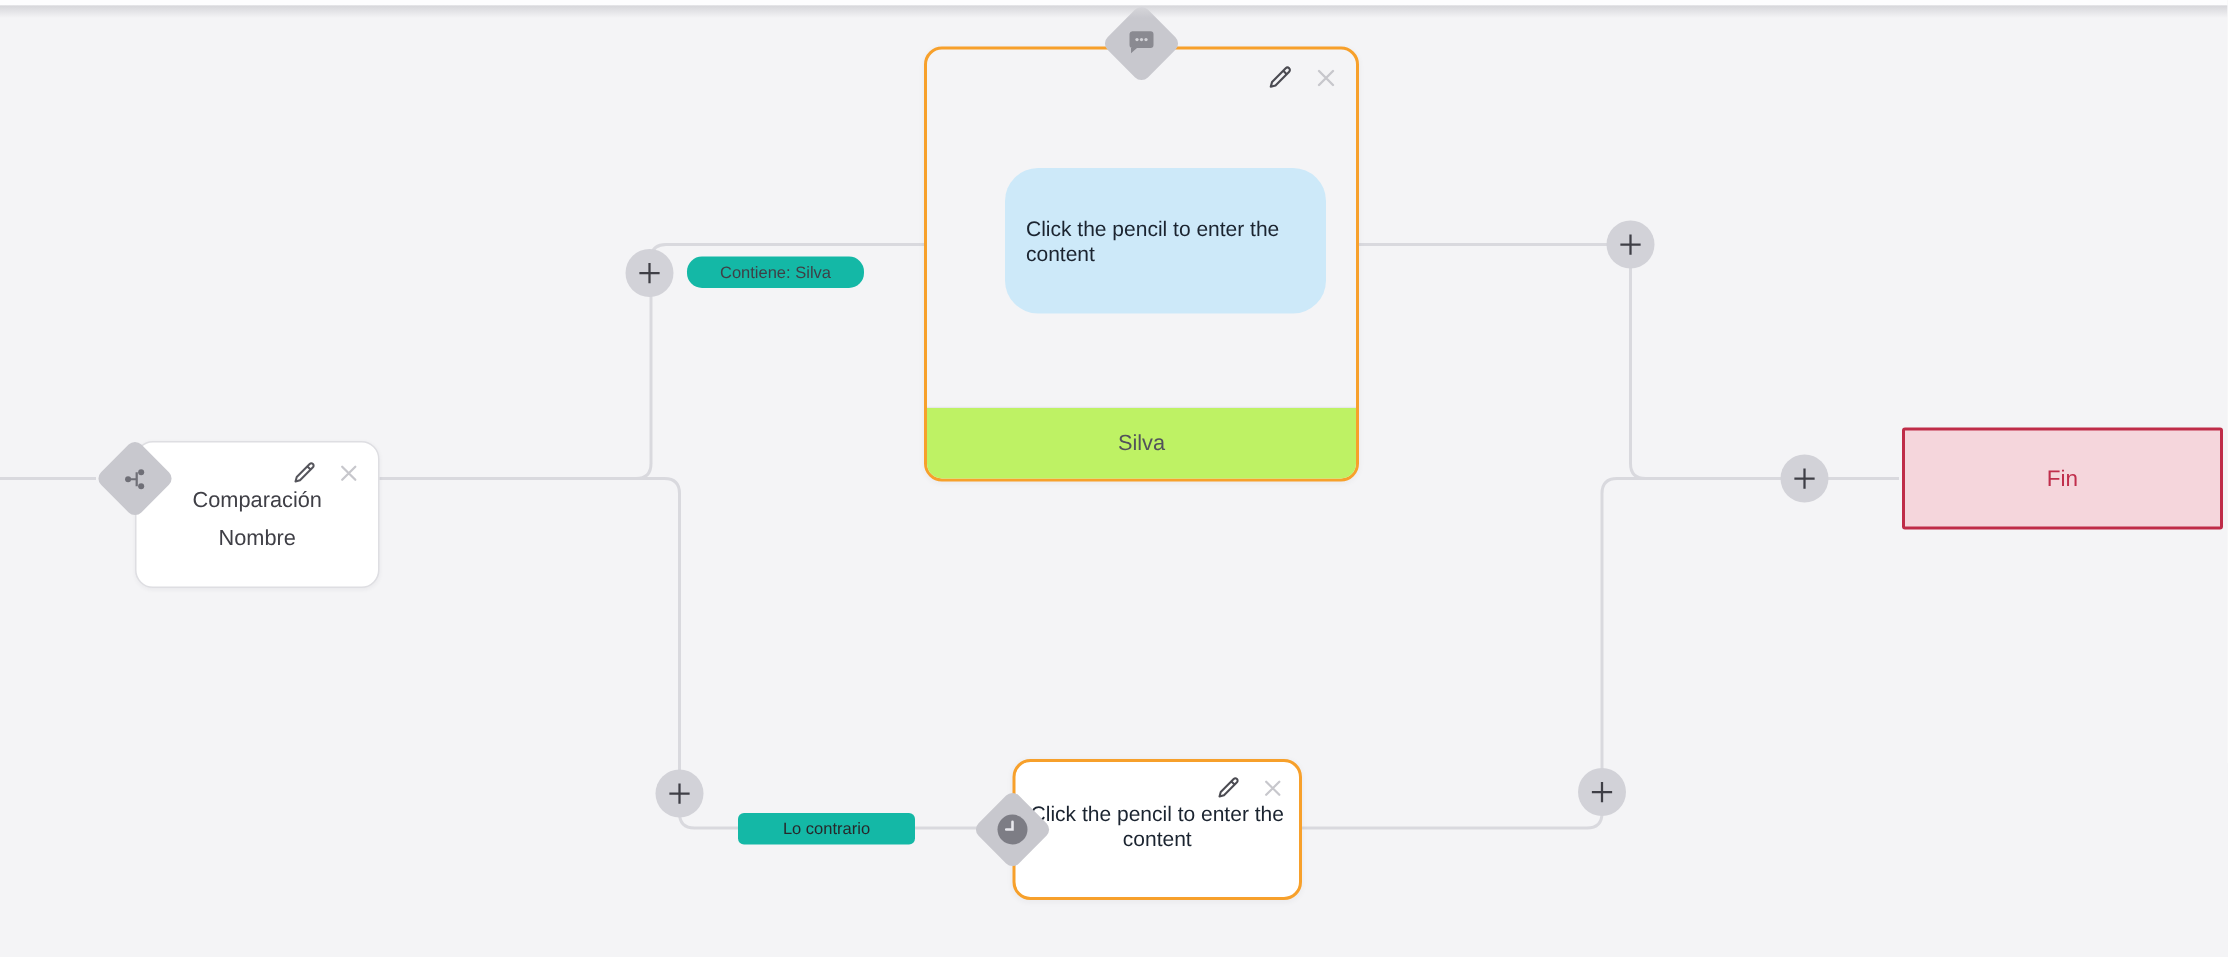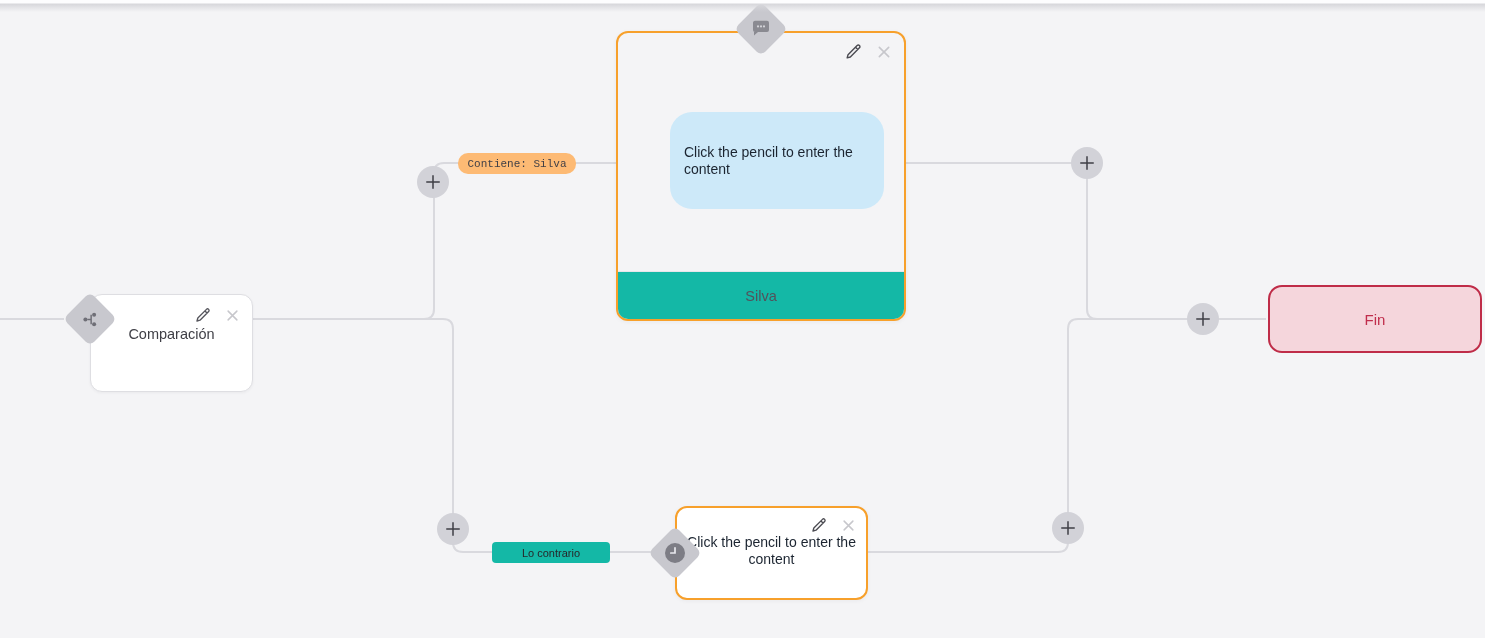--- a/index.html
+++ b/index.html
@@ -16,31 +16,31 @@
   .node { position:absolute; z-index:3; background:#fff; border-radius:12px; }
   .node-condition { left:90px; top:270px; width:163px; height:98px;
     border:1.5px solid #dedee2; box-shadow:0 1px 3px rgba(40,40,50,.05);margin-top:24px; }
   .node-condition .title { margin-top:27px; text-align:center; font-size:14.5px; color:#3f3f46; line-height:25px; }
 
   .node-message { left:616px; top:31px; width:290px; height:290px;
     background:#f4f4f6; border:2px solid #f7a02b; box-shadow:0 1px 4px rgba(40,40,50,.05); }
   .bubble { position:absolute; left:52px; top:79px; width:214px; height:97px; background:#cde9f9;
     border-radius:22px; display:flex; align-items:center; padding:0 22px 0 14px;
     font-size:14px; color:#1b2430; line-height:17px; }
-  .node-footer { position:absolute; left:0; bottom:0; width:100%; height:48px; background:#14b8a6;
+  .node-footer { position:absolute; left:0; bottom:0; width:100%; height:48px; background:#bef264;
     border-top:1px solid #e6e6ea; border-radius:0 0 10px 10px;
     display:flex; align-items:center; justify-content:center; font-size:14.5px; color:#52525b; }
 
   .node-action { left:675px; top:506px; width:193px; height:94px;
     border:2px solid #f7a02b; box-shadow:0 1px 4px rgba(40,40,50,.05); border-radius:12px; }
   .node-action .action-text { margin:26px auto 0; width:170px; text-align:center;
     font-size:14px; color:#1b2430; line-height:17px; }
 
   .node-end { left:1268px; top:285px; width:214px; height:68px; background:#f5d6dc;
-    border:2.5px solid #bf2c48; border-radius:14px; display:flex; align-items:center; justify-content:center;
+    border:2.5px solid #bf2c48; border-radius:2px; display:flex; align-items:center; justify-content:center;
     font-size:15px; color:#c02e4c; }
 
   .icons-row { position:absolute; top:9px; right:12px; display:flex; align-items:center; gap:13px; z-index:2; }
   .node-condition .icons-row { top:11px; right:12px; }
   .icon-btn { display:flex; align-items:center; justify-content:center; cursor:pointer; background:none; border:none; padding:0; }
 
   
   .connector { position:absolute; width:56px; height:56px; z-index:4;
     display:flex; align-items:center; justify-content:center; }
   .diamond-shape { position:absolute; left:9px; top:9px; width:38px; height:38px;
@@ -55,21 +55,21 @@
     display:flex; align-items:center; justify-content:center; z-index:4; cursor:pointer; border:none; }
   .plus-a { left:417px;  top:166px; }
   .plus-b { left:437px;  top:513px; }
   .plus-c { left:1071px; top:147px; }
   .plus-d { left:1052px; top:512px; }
   .plus-e { left:1187px; top:303px; }
 
   
   .edge-label { position:absolute; z-index:2; display:flex; align-items:center; justify-content:center;
     font-size:11px; height:21px; }
-  .label-top { left:458px; top:153px; width:118px; background:#fdba74; color:#3f3f46; border-radius:10px;font-family:Liberation Mono, monospace; }
+  .label-top { left:458px; top:171px; width:118px; background:#14b8a6; color:#3f3f46; border-radius:10px; }
   .label-bottom { left:492px; top:542px; width:118px; background:#14b8a6; color:#27272a; border-radius:4px; }
 </style>
 </head>
 <body>
 
 <div id="canvas">
 
   <div class="top-edge"></div>
 
   <svg class="edges" width="1485" height="638" viewBox="0 0 1485 638">
@@ -96,20 +96,21 @@
       </button>
       <button class="icon-btn" aria-label="delete">
         <span style="display:flex">
           <svg width="15" height="15" viewBox="0 0 24 24">
               <path d="M5 5 L19 19 M19 5 L5 19" stroke="#c7c7cc" stroke-width="2.4" stroke-linecap="round"></path>
             </svg>
         </span>
       </button>
     </div>
     <div class="title">Comparación</div>
+    <div class="title" style="margin-top:0">Nombre</div>
   </div>
 
   <div class="node node-message">
     <div class="icons-row">
       <button class="icon-btn" aria-label="edit">
         <span style="display:flex">
           <svg width="19" height="19" viewBox="0 0 24 24">
               <path d="M4 20l1.1-4L16.6 4.5a2.05 2.05 0 0 1 2.9 2.9L8 18.9 4 20z M14.6 6.6l2.8 2.8" fill="none" stroke="#4b4b52" stroke-width="1.8" stroke-linejoin="round"></path>
             </svg>
         </span>

